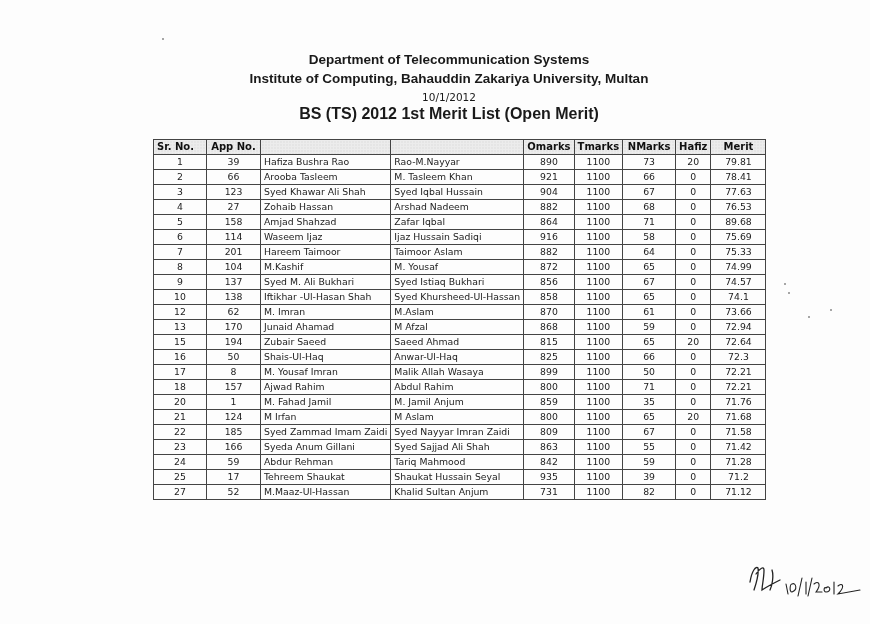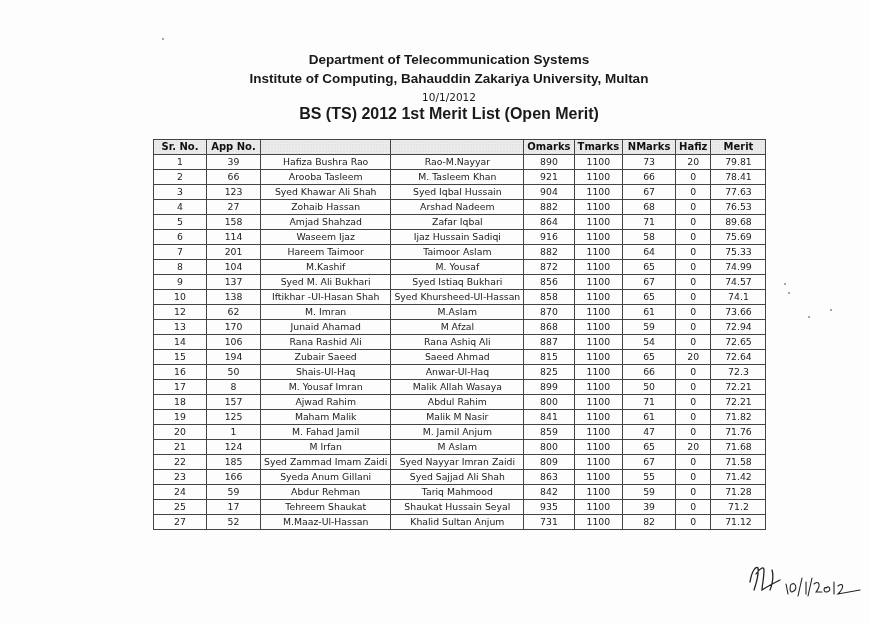--- a/index.html
+++ b/index.html
@@ -23,23 +23,23 @@
     border: 1px solid #444; padding: 0 3px; height: 14px; line-height: 14px;
     white-space: nowrap; overflow: hidden;
   }
   table.merit th {
     font-weight: bold; font-size: 10px; color: #111;
     background: #ececec;
     background-image: radial-gradient(#cfcfcf 0.6px, transparent 0.8px);
     background-size: 3px 3px;
   }
   table.merit th.blank { color: transparent; }
-  th.c-sr { text-align: center; }
+  th.c-sr { text-align: left; }
   td.c { text-align: center; }
-  td.l { text-align: center; }
+  td.l { text-align: left; }
   col.w-sr { width: 53px; } col.w-app { width: 54px; } col.w-name { width: 127px; }
   col.w-father { width: 133px; } col.w-om { width: 44px; } col.w-tm { width: 41px; }
   col.w-nm { width: 53px; } col.w-hf { width: 34px; } col.w-mt { width: 55px; }
 
   .signature { position: absolute; left: 742px; top: 560px; width: 125px; height: 40px; }
   .speck { position: absolute; width: 2px; height: 2px; background: #888; border-radius: 1px; }
 </style>
 </head>
 <body>
 
@@ -200,31 +200,20 @@
         <td class="c">170</td>
         <td class="l">Junaid Ahamad</td>
         <td class="l">M Afzal</td>
         <td class="c">868</td>
         <td class="c">1100</td>
         <td class="c">59</td>
         <td class="c">0</td>
         <td class="c">72.94</td>
       </tr>
       <tr>
-        <td class="c">14</td>
-        <td class="c">106</td>
-        <td class="l">Rana Rashid Ali</td>
-        <td class="l">Rana Ashiq Ali</td>
-        <td class="c">887</td>
-        <td class="c">1100</td>
-        <td class="c">54</td>
-        <td class="c">0</td>
-        <td class="c">72.65</td>
-      </tr>
-      <tr>
         <td class="c">15</td>
         <td class="c">194</td>
         <td class="l">Zubair Saeed</td>
         <td class="l">Saeed Ahmad</td>
         <td class="c">815</td>
         <td class="c">1100</td>
         <td class="c">65</td>
         <td class="c">20</td>
         <td class="c">72.64</td>
       </tr>
@@ -255,38 +244,27 @@
         <td class="c">157</td>
         <td class="l">Ajwad Rahim</td>
         <td class="l">Abdul Rahim</td>
         <td class="c">800</td>
         <td class="c">1100</td>
         <td class="c">71</td>
         <td class="c">0</td>
         <td class="c">72.21</td>
       </tr>
       <tr>
-        <td class="c">19</td>
-        <td class="c">125</td>
-        <td class="l">Maham Malik</td>
-        <td class="l">Malik M Nasir</td>
-        <td class="c">841</td>
-        <td class="c">1100</td>
-        <td class="c">61</td>
-        <td class="c">0</td>
-        <td class="c">71.82</td>
-      </tr>
-      <tr>
         <td class="c">20</td>
         <td class="c">1</td>
         <td class="l">M. Fahad Jamil</td>
         <td class="l">M. Jamil Anjum</td>
         <td class="c">859</td>
         <td class="c">1100</td>
-        <td class="c">47</td>
+        <td class="c">35</td>
         <td class="c">0</td>
         <td class="c">71.76</td>
       </tr>
       <tr>
         <td class="c">21</td>
         <td class="c">124</td>
         <td class="l">M Irfan</td>
         <td class="l">M Aslam</td>
         <td class="c">800</td>
         <td class="c">1100</td>

